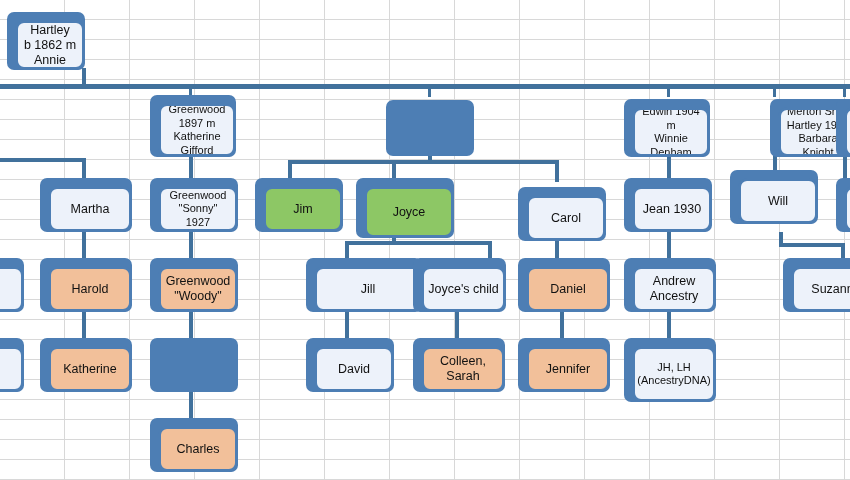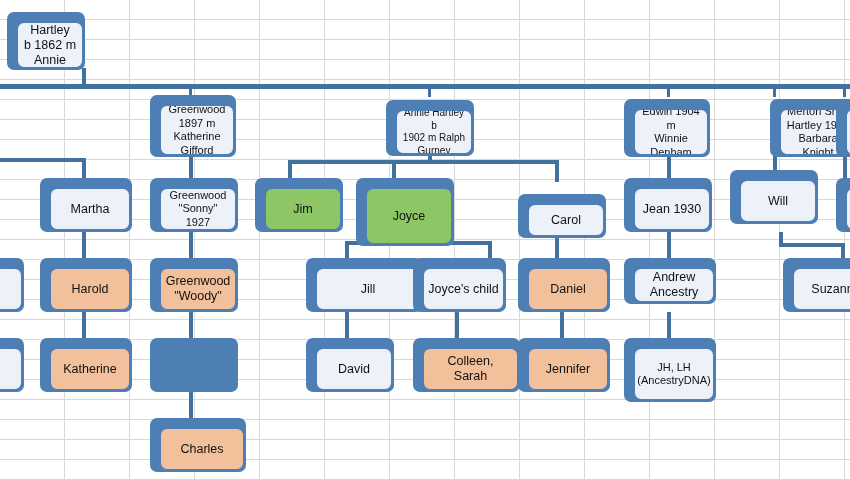--- a/index.html
+++ b/index.html
@@ -149,25 +149,20 @@
     <div class="card">
       <span class="label">Greenwood
 1897 m
 Katherine
 Gifford</span>
     </div>
   </div>
 
   <div class="node tiny" style="left:386px; top:100px; width:88px; height:56px;">
     <div class="plate"></div>
-    <div class="card">
-      <span class="label">Annie  Hartley b
-1902 m Ralph
-Gurney</span>
-    </div>
   </div>
 
   <div class="node small" style="left:624px; top:99px; width:86px; height:58px;">
     <div class="plate"></div>
     <div class="card">
       <span class="label">Edwin 1904 m
 Winnie
 Denham</span>
     </div>
   </div>
@@ -203,28 +198,28 @@
     </div>
   </div>
 
   <div class="node green" style="left:255px; top:178px; width:88px; height:54px;">
     <div class="plate"></div>
     <div class="card">
       <span class="label">Jim</span>
     </div>
   </div>
 
-  <div class="node green" style="left:356px; top:178px; width:98px; height:68px;">
+  <div class="node green" style="left:356px; top:178px; width:98px; height:60px;">
     <div class="plate"></div>
     <div class="card">
       <span class="label">Joyce</span>
     </div>
   </div>
 
-  <div class="node" style="left:518px; top:194px; width:88px; height:44px;">
+  <div class="node" style="left:518px; top:187px; width:88px; height:54px;">
     <div class="plate"></div>
     <div class="card">
       <span class="label">Carol</span>
     </div>
   </div>
 
   <div class="node" style="left:624px; top:178px; width:88px; height:54px;">
     <div class="plate"></div>
     <div class="card">
       <span class="label">Jean 1930</span>
@@ -281,21 +276,21 @@
     </div>
   </div>
 
   <div class="node orange" style="left:518px; top:258px; width:92px; height:54px;">
     <div class="plate"></div>
     <div class="card">
       <span class="label">Daniel</span>
     </div>
   </div>
 
-  <div class="node" style="left:624px; top:258px; width:92px; height:46px;">
+  <div class="node" style="left:624px; top:258px; width:92px; height:54px;">
     <div class="plate"></div>
     <div class="card">
       <span class="label">Andrew
 Ancestry</span>
     </div>
   </div>
 
   <div class="node" style="left:783px; top:258px; width:98px; height:54px;">
     <div class="plate"></div>
     <div class="card">
@@ -321,21 +316,21 @@
     <div class="plate"></div>
   </div>
 
   <div class="node" style="left:306px; top:338px; width:88px; height:54px;">
     <div class="plate"></div>
     <div class="card">
       <span class="label">David</span>
     </div>
   </div>
 
-  <div class="node orange" style="left:413px; top:338px; width:92px; height:54px;padding-left:15px;">
+  <div class="node orange" style="left:413px; top:338px; width:92px; height:54px;">
     <div class="plate"></div>
     <div class="card">
       <span class="label">Colleen,
 Sarah</span>
     </div>
   </div>
 
   <div class="node orange" style="left:518px; top:338px; width:92px; height:54px;">
     <div class="plate"></div>
     <div class="card">
@@ -344,20 +339,20 @@
   </div>
 
   <div class="node small" style="left:624px; top:338px; width:92px; height:64px;">
     <div class="plate"></div>
     <div class="card">
       <span class="label">JH, LH
 (AncestryDNA)</span>
     </div>
   </div>
 
-  <div class="node orange" style="left:150px; top:418px; width:88px; height:54px;padding-left:8px;">
+  <div class="node orange" style="left:150px; top:418px; width:88px; height:54px;">
     <div class="plate"></div>
     <div class="card">
       <span class="label">Charles</span>
     </div>
   </div>
 
 </div>
 
 </body></html>

